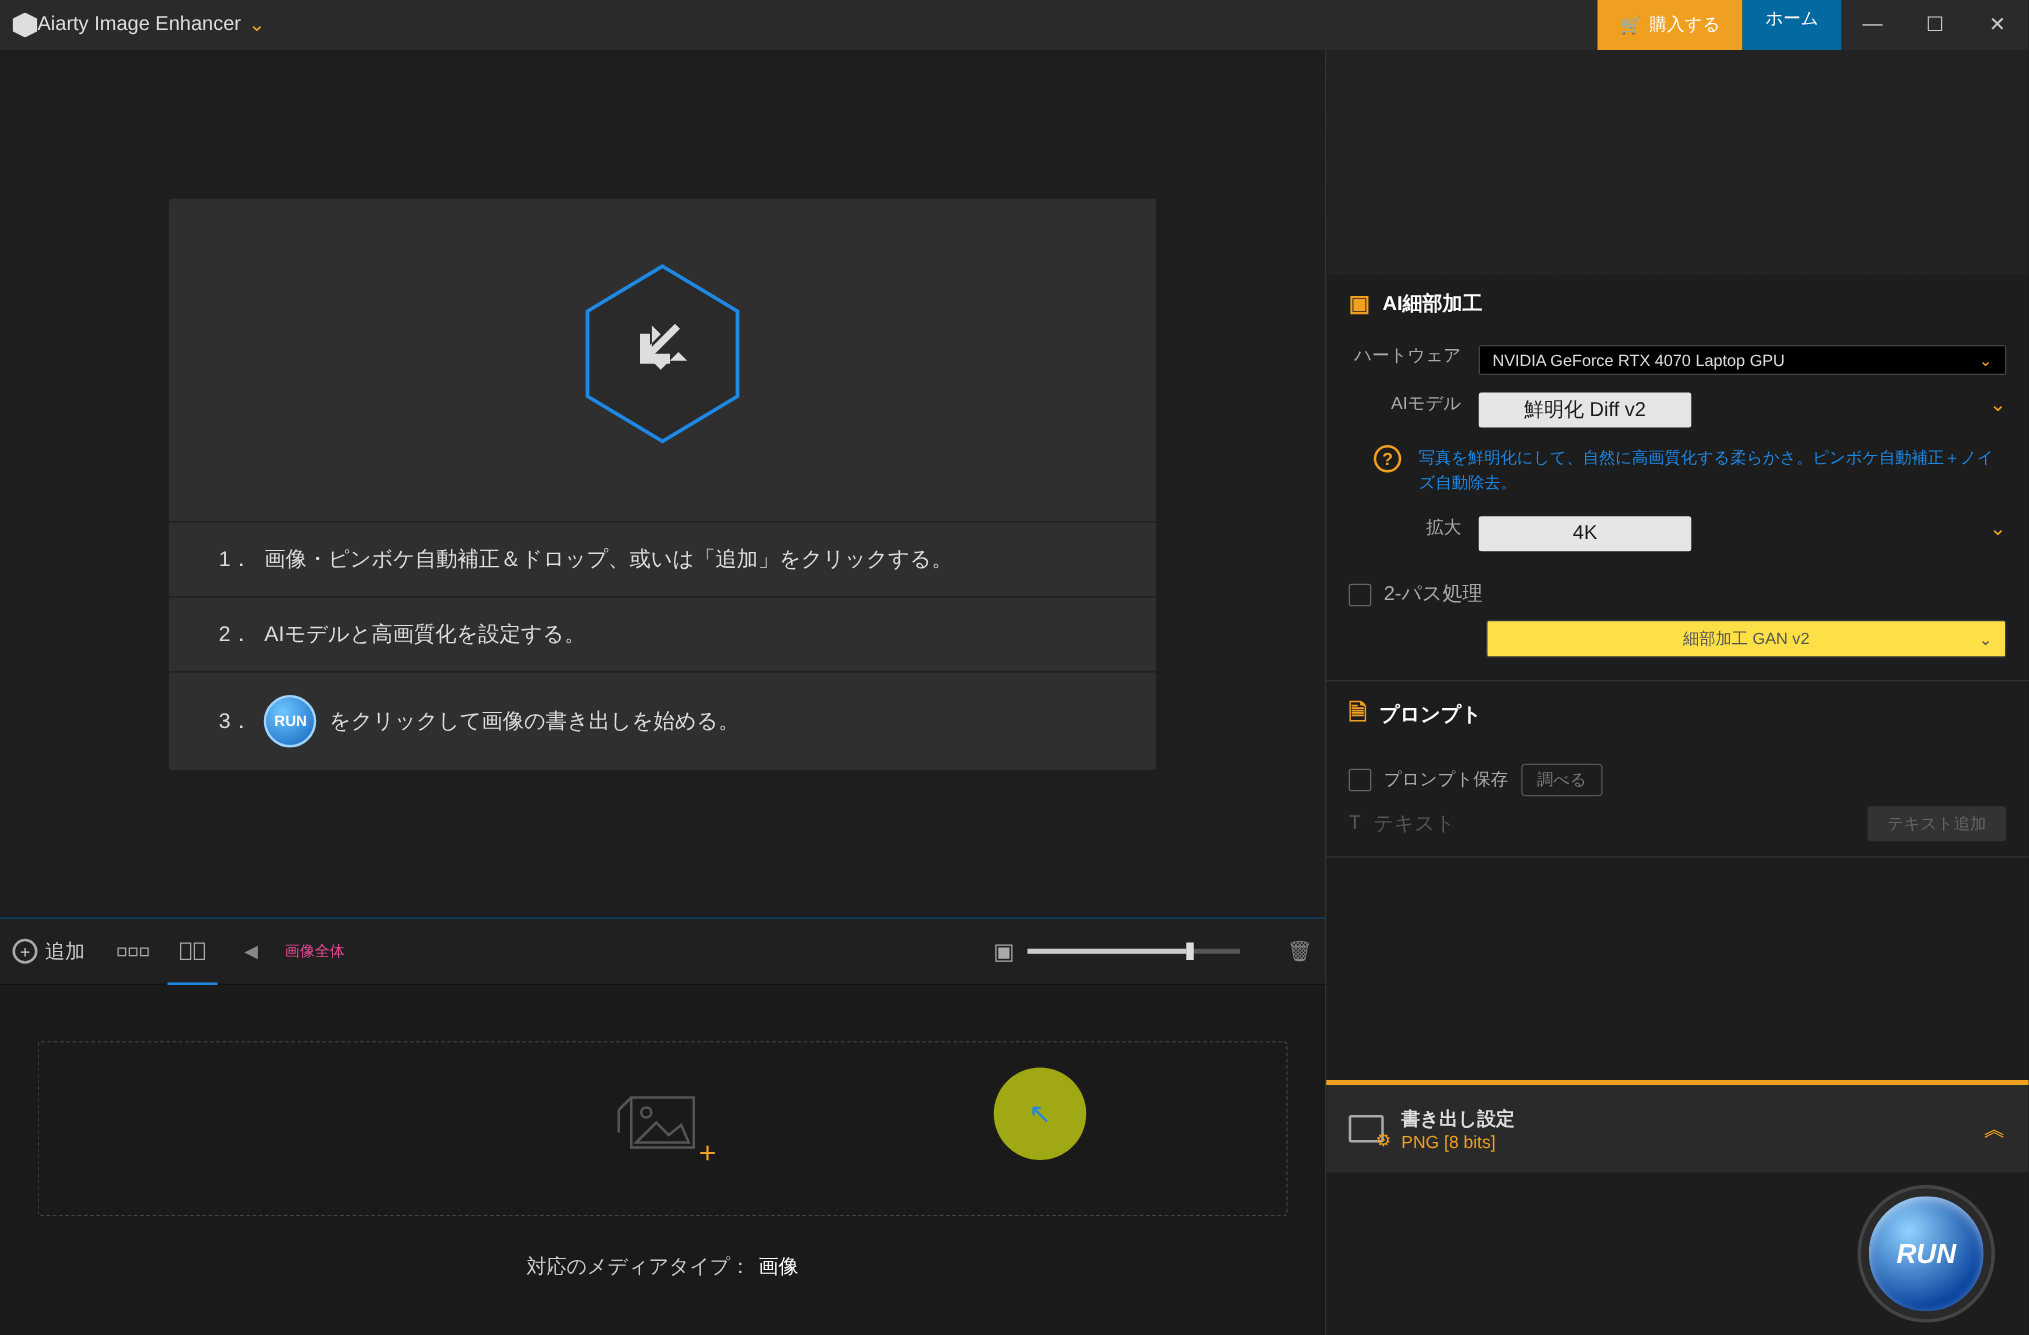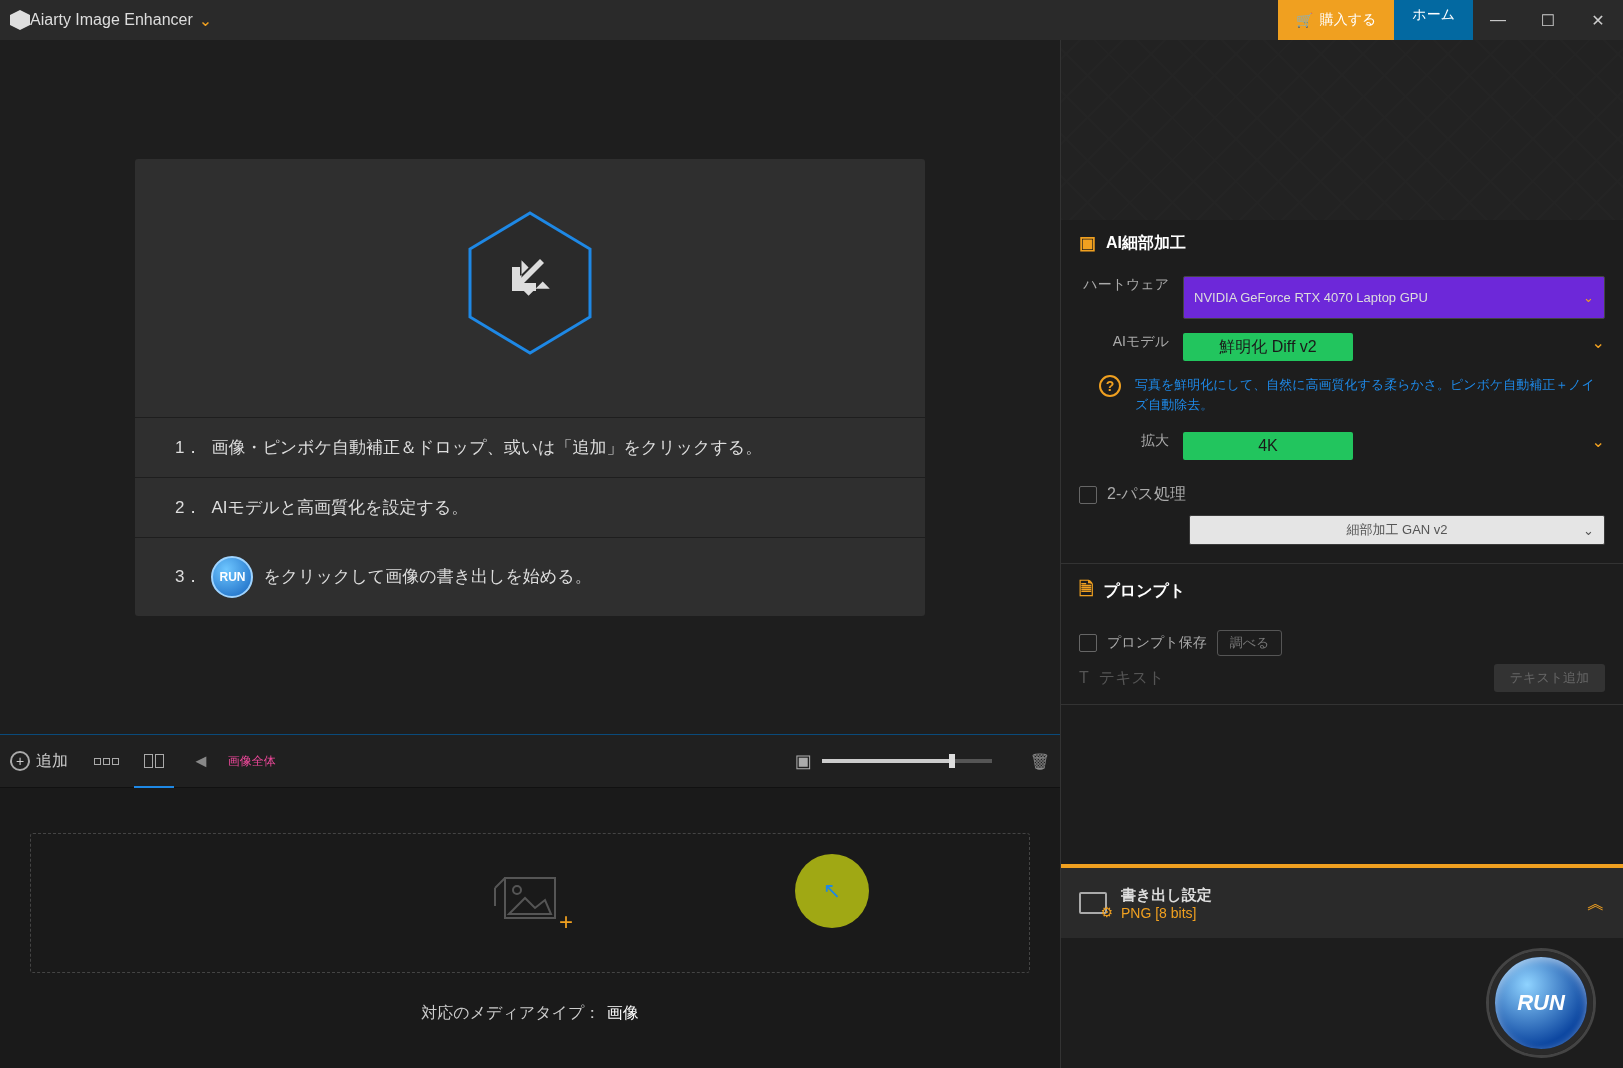--- a/index.html
+++ b/index.html
@@ -54,30 +54,30 @@
 .right-pane { flex: 1; background: #1d1d1d; display: flex; flex-direction: column; border-left: 1px solid #333; }
 .preview-zone { height: 180px; background: #222; position: relative; overflow: hidden; }
 .preview-zone::before { content: ""; position: absolute; inset: 0; background: repeating-linear-gradient(45deg, #2a2a2a 0 2px, transparent 2px 30px), repeating-linear-gradient(-45deg, #2a2a2a 0 2px, transparent 2px 30px); opacity: 0.3; }
 
 .panel-section { border-bottom: 1px solid #333; }
 .section-header { display: flex; align-items: center; gap: 10px; padding: 12px 18px; font-size: 16px; font-weight: bold; color: #fff; }
 .section-icon { color: #f0a020; font-size: 18px; }
 .section-body { padding: 10px 18px 18px; }
 .form-row { display: flex; align-items: flex-start; gap: 14px; margin-bottom: 14px; }
 .form-label { width: 90px; color: #aaa; font-size: 14px; text-align: right; }
-.select-box { flex: 1; background: #6d28d9; border: 1px solid #444; height: 43px; display: flex; align-items: center; justify-content: space-between; padding: 0 10px; color: #ddd; font-size: 13px; cursor: pointer; border-radius: 2px; }
-.yellow-select { background: #22c55e; color: #1a1a1a; font-weight: 500; flex: 0 0 170px; height: 28px; display:flex; align-items:center; justify-content:center; border-radius:2px; cursor:pointer; }
+.select-box { flex: 1; background: #000000; border: 1px solid #444; height: 24px; display: flex; align-items: center; justify-content: space-between; padding: 0 10px; color: #ddd; font-size: 13px; cursor: pointer; border-radius: 2px; }
+.yellow-select { background: #e5e5e5; color: #1a1a1a; font-weight: 500; flex: 0 0 170px; height: 28px; display:flex; align-items:center; justify-content:center; border-radius:2px; cursor:pointer; }
 .chevron { color: #f0a020; }
 .yellow-chevron { color: #f0a020; margin-left: auto; padding-left: 10px; }
 .model-row { display: flex; align-items: flex-start; gap: 14px; }
 .help-badge { width: 22px; height: 22px; border: 2px solid #f0a020; border-radius: 50%; color: #f0a020; display: flex; align-items: center; justify-content: center; font-weight: bold; font-size: 14px; flex-shrink: 0; }
 .model-desc { color: #1e88e5; font-size: 13px; line-height: 1.5; }
 .checkbox-row { display: flex; align-items: center; gap: 10px; color: #aaa; padding: 10px 0; }
 .checkbox { width: 18px; height: 18px; border: 1.5px solid #666; border-radius: 2px; }
-.disabled-select { background: #e5e5e5; color: #555; border: 1px solid #3a3a3a; height: 30px; display: flex; align-items: center; justify-content: center; padding: 12px 10px; font-size: 13px; border-radius: 2px; position: relative; }
+.disabled-select { background: #fde047; color: #555; border: 1px solid #3a3a3a; height: 30px; display: flex; align-items: center; justify-content: center; padding: 12px 10px; font-size: 13px; border-radius: 2px; position: relative; }
 .disabled-select .chev { position: absolute; right: 10px; color: #555; }
 
 .prompt-body { padding: 12px 18px; }
 .prompt-save-row { display: flex; align-items: center; gap: 10px; margin-bottom: 8px; }
 .prompt-save-label { color: #aaa; font-size: 14px; }
 .small-btn { border: 1px solid #555; color: #777; padding: 3px 12px; border-radius: 3px; font-size: 13px; cursor: pointer; }
 .text-row { display: flex; align-items: center; gap: 10px; color: #555; }
 .text-icon { color: #555; font-size: 16px; }
 .text-add-btn { margin-left: auto; background: #333; color: #666; padding: 5px 16px; border-radius: 3px; font-size: 13px; }
 

